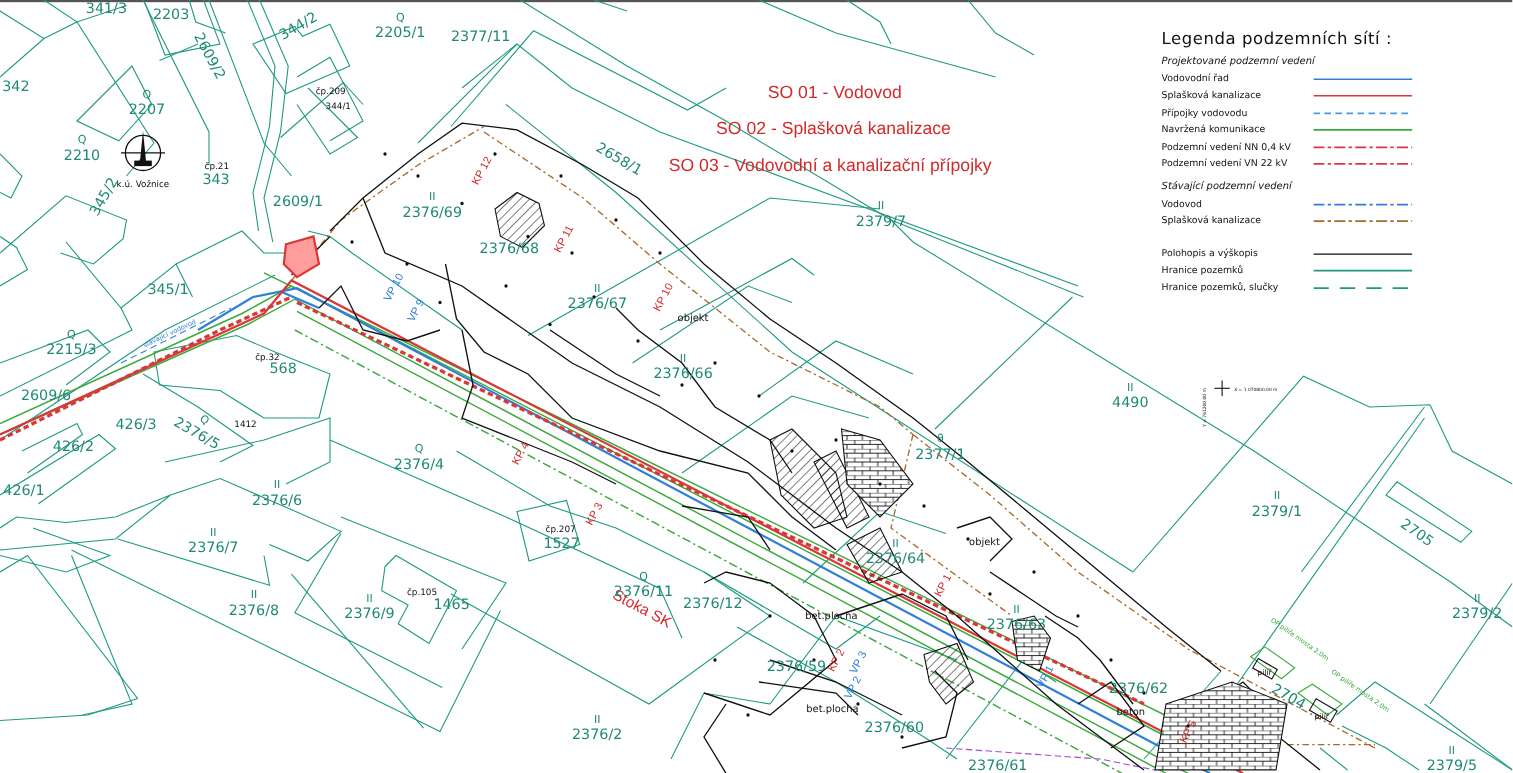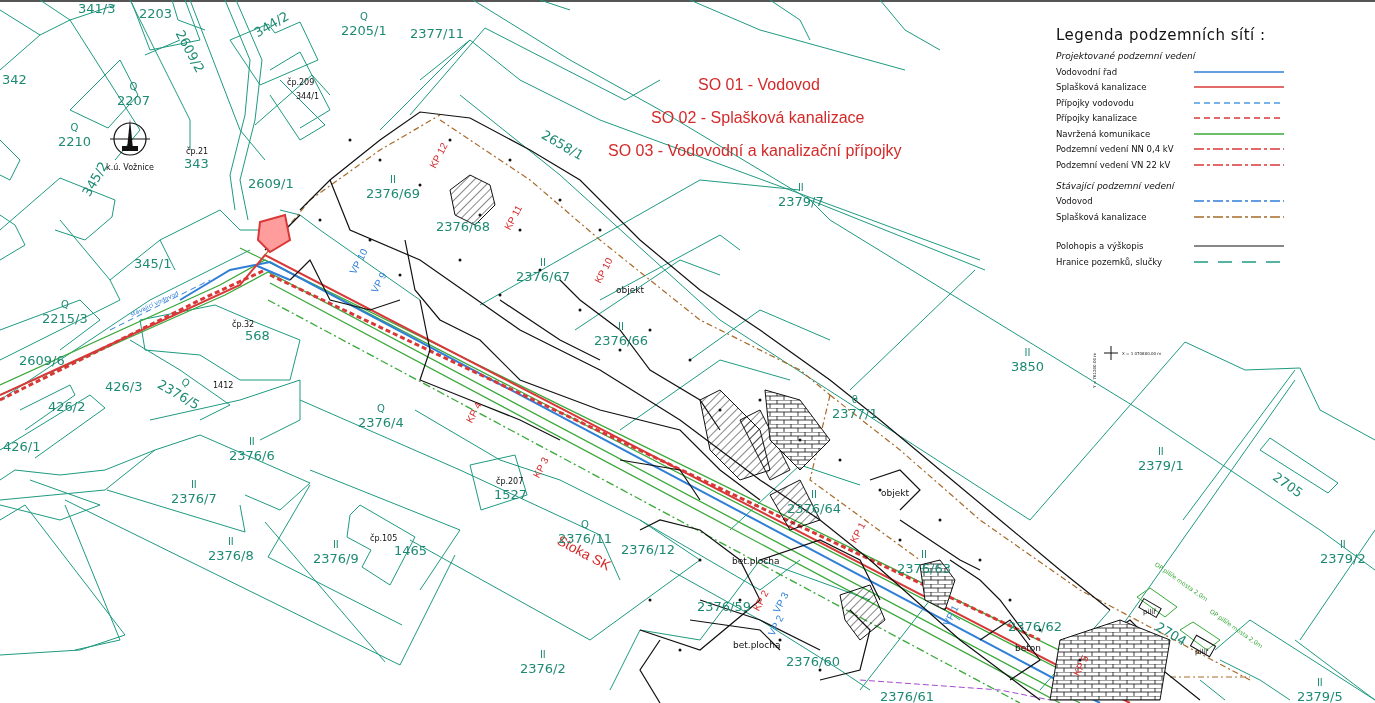--- a/index.html
+++ b/index.html
@@ -300,21 +300,21 @@
     <div class="parcel-lbl" style="left: 134px; top: 257px;"><span>345/1</span></div>
     <div class="parcel-lbl" style="left: 42px; top: 300px;"><span class="kind">Q</span><span>2215/3</span></div>
     <div class="parcel-lbl" style="left: 516px; top: 258px;"><span class="kind">II</span><span>2376/67</span></div>
     <div class="parcel-lbl" style="left: 436px; top: 220px;"><span>2376/68</span></div>
     <div class="parcel-lbl" style="left: 245px; top: 329px;"><span>568</span></div>
     <div class="parcel-lbl" style="left: 19px; top: 354px;"><span>2609/6</span></div>
     <div class="parcel-lbl" style="left: 168px; top: 367px; transform: rotate(30deg); transform-origin: left top;"><span class="kind">Q</span><span>2376/5</span></div>
     <div class="parcel-lbl" style="left: 105px; top: 380px;"><span>426/3</span></div>
     <div class="parcel-lbl" style="left: 48px; top: 400px;"><span>426/2</span></div>
     <div class="parcel-lbl" style="left: 594px; top: 322px;"><span class="kind">II</span><span>2376/66</span></div>
-    <div class="parcel-lbl" style="left: 1011px; top: 348px;"><span class="kind">II</span><span>3850</span></div>
+    <div class="parcel-lbl" style="left: 1011px; top: 348px;"><span class="kind">II</span><span>4490</span></div>
     <div class="parcel-lbl" style="left: 358px; top: 404px;"><span class="kind">Q</span><span>2376/4</span></div>
     <div class="parcel-lbl" style="left: 832px; top: 395px;"><span class="kind">θ</span><span>2377/1</span></div>
     <div class="parcel-lbl" style="left: 3px; top: 440px;"><span>426/1</span></div>
     <div class="parcel-lbl" style="left: 229px; top: 437px;"><span class="kind">II</span><span>2376/6</span></div>
     <div class="parcel-lbl" style="left: 1138px; top: 447px;"><span class="kind">II</span><span>2379/1</span></div>
     <div class="parcel-lbl" style="left: 171px; top: 480px;"><span class="kind">II</span><span>2376/7</span></div>
     <div class="parcel-lbl" style="left: 494px; top: 488px; text-align: right;"><span>1527</span></div>
     <div class="parcel-lbl" style="left: 787px; top: 490px;"><span class="kind">II</span><span>2376/64</span></div>
     <div class="parcel-lbl" style="left: 1278px; top: 470px; transform: rotate(35deg); transform-origin: left top;"><span>2705</span></div>
     <div class="parcel-lbl" style="left: 208px; top: 537px;"><span class="kind">II</span><span>2376/8</span></div>
@@ -361,26 +361,20 @@
           <line x1="0" y1="3" x2="90" y2="3" stroke="#d93838" stroke-width="1.5"></line>
         </svg>
       </div>
       <div class="lg-row">
         <span class="lbl">Přípojky vodovodu</span>
         <svg viewBox="0 0 90 6">
           <line x1="0" y1="3" x2="90" y2="3" stroke="#4a9ae0" stroke-width="1.5" stroke-dasharray="6,4"></line>
         </svg>
       </div>
       <div class="lg-row">
-        <span class="lbl">Přípojky kanalizace</span>
-        <svg viewBox="0 0 90 6">
-          <line x1="0" y1="3" x2="90" y2="3" stroke="#d93838" stroke-width="1.5" stroke-dasharray="6,4"></line>
-        </svg>
-      </div>
-      <div class="lg-row">
         <span class="lbl">Navržená komunikace</span>
         <svg viewBox="0 0 90 6">
           <line x1="0" y1="3" x2="90" y2="3" stroke="#3aa83a" stroke-width="1.5"></line>
         </svg>
       </div>
       <div class="lg-row">
         <span class="lbl">Podzemní vedení NN 0,4 kV</span>
         <svg viewBox="0 0 90 6">
           <line x1="0" y1="3" x2="90" y2="3" stroke="#d93838" stroke-width="1.5" stroke-dasharray="10,3,3,3"></line>
         </svg>
@@ -409,19 +403,25 @@
     </div>
   <div class="gap"></div>
   <div id="lg-other">
       <div class="lg-row">
         <span class="lbl">Polohopis a výškopis</span>
         <svg viewBox="0 0 90 6">
           <line x1="0" y1="3" x2="90" y2="3" stroke="#111111" stroke-width="1"></line>
         </svg>
       </div>
       <div class="lg-row">
+        <span class="lbl">Hranice pozemků</span>
+        <svg viewBox="0 0 90 6">
+          <line x1="0" y1="3" x2="90" y2="3" stroke="#1e9a80" stroke-width="1.5"></line>
+        </svg>
+      </div>
+      <div class="lg-row">
         <span class="lbl">Hranice pozemků, slučky</span>
         <svg viewBox="0 0 90 6">
           <line x1="0" y1="3" x2="90" y2="3" stroke="#1e9a80" stroke-width="1.5" stroke-dasharray="14,10"></line>
         </svg>
       </div>
     </div>
 </div>
 
 </body></html>

